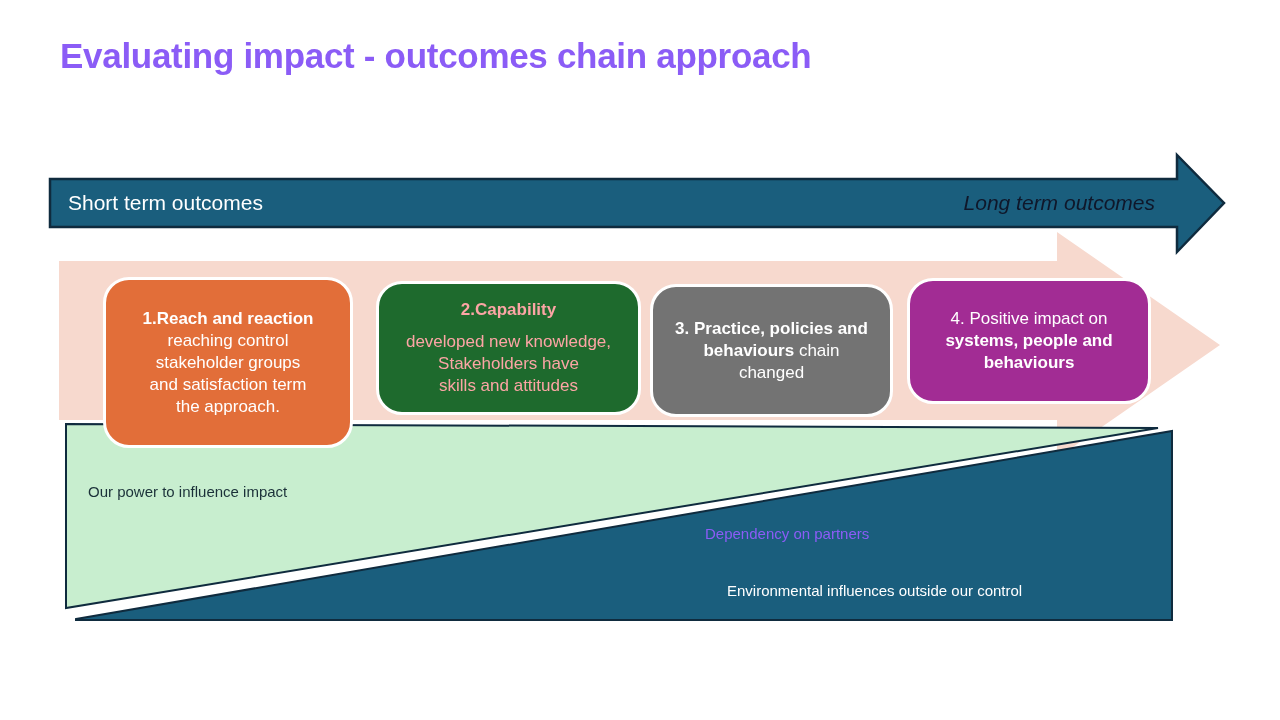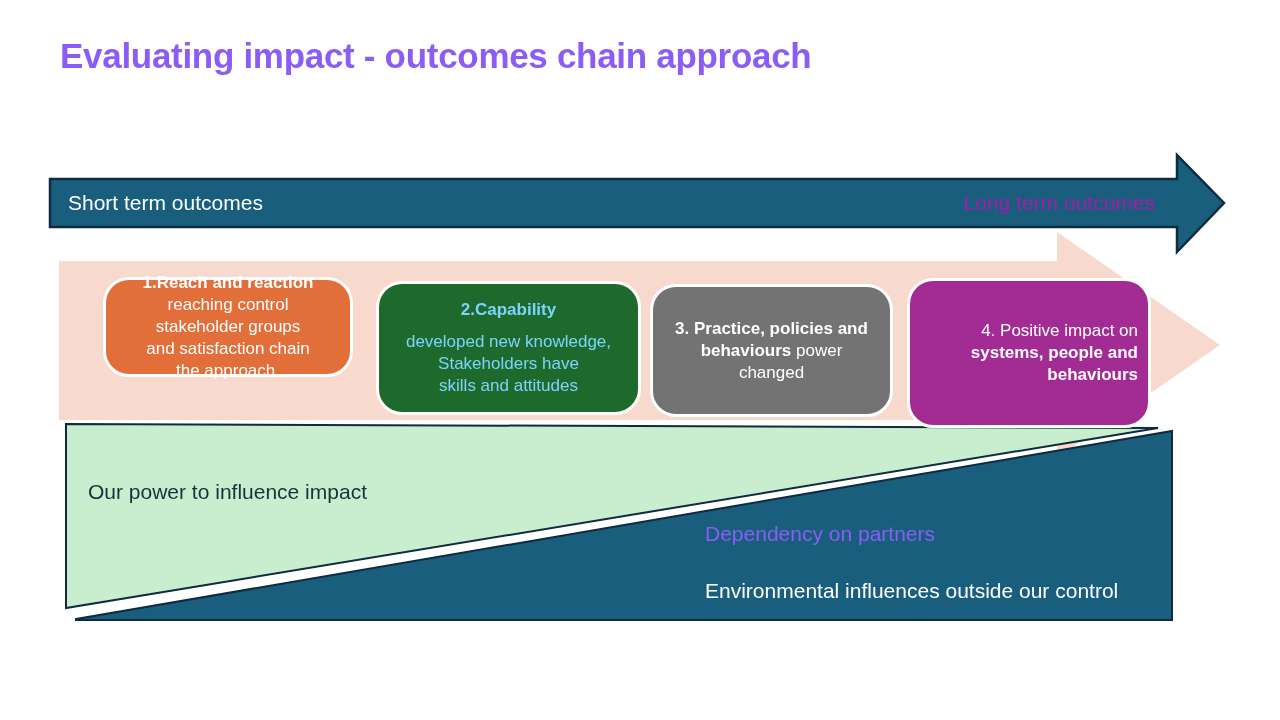--- a/index.html
+++ b/index.html
@@ -17,25 +17,25 @@
   .banner-label.left{left:68px;}
   .banner-label.right{right:125px;}
   .stage-box{
     position:absolute;box-sizing:border-box;border:3px solid #ffffff;border-radius:26px;
     display:flex;flex-direction:column;justify-content:center;
     text-align:center;font-size:17px;line-height:22px;padding:6px 10px;
   }
   .stage-box .ln{min-height:22px;}
   .stage-box .ln:empty{min-height:10px;}
   .b{font-weight:700;}
-  .box-1{left:103px;top:277px;width:250px;height:100px;}
+  .box-1{left:103px;top:277px;width:250px;height:171px;}
   .box-2{left:376px;top:281px;width:265px;height:134px;}
   .box-3{left:650px;top:284px;width:243px;height:133px;}
-  .box-4{left:907px;top:278px;width:244px;height:150px;text-align:right;}
-  .wedge-label{position:absolute;font-size:21px;line-height:26px;}
+  .box-4{left:907px;top:278px;width:244px;height:126px;}
+  .wedge-label{position:absolute;font-size:15px;line-height:26px;}
   .label-power{left:88px;top:479px;}
   .label-dependency{left:705px;top:521px;}
   .label-environment{left:705px;top:578px;}
 </style>
 </head>
 <body>
 
 <div class="slide">
 
   <svg class="shapes" viewBox="0 0 1280 720" xmlns="http://www.w3.org/2000/svg">
@@ -45,44 +45,44 @@
     <polygon stroke-width="2.5" points="50,179 1177,179 1177,155 1224,203 1177,252 1177,227 50,227" fill="#1A5E7D" stroke="#0F2B3E"></polygon>
 
     <polygon stroke-width="2" points="66,424 1158,428 66,608" fill="#C8EECF" stroke="#0F2B3E"></polygon>
 
     <polygon stroke-width="2" points="76,619 1172,431 1172,620 76,620" fill="#1A5E7D" stroke="#0F2B3E"></polygon>
   </svg>
 
   <div class="page-title" style="color: #8b5cf6;">Evaluating impact - outcomes chain approach</div>
 
   <div class="banner-label left" style="color: rgb(255, 255, 255);">Short term outcomes</div>
-  <div class="banner-label right" style="color: #a21caf;">Long term outcomes</div>
+  <div class="banner-label right" style="color: #0f172a; font-style: italic;">Long term outcomes</div>
 
   <div class="stage-box box-1" style="background: rgb(226, 110, 57); color: rgb(255, 255, 255);">
       <div class="ln"><span class="b">1.Reach and reaction</span></div>
       <div class="ln"><span>reaching control</span></div>
       <div class="ln"><span>stakeholder groups</span></div>
-      <div class="ln"><span>and satisfaction chain</span></div>
+      <div class="ln"><span>and satisfaction term</span></div>
       <div class="ln"><span>the approach.</span></div>
     </div>
-  <div class="stage-box box-2" style="background: rgb(30, 106, 45); color: #7dd3fc;">
+  <div class="stage-box box-2" style="background: rgb(30, 106, 45); color: #fca5a5;">
       <div class="ln"><span class="b">2.Capability</span></div>
       <div class="ln"></div>
       <div class="ln"><span>developed new knowledge,</span></div>
       <div class="ln"><span>Stakeholders have</span></div>
       <div class="ln"><span>skills and attitudes</span></div>
     </div>
   <div class="stage-box box-3" style="background: #737373; color: rgb(255, 255, 255);">
       <div class="ln"><span class="b">3. Practice, policies and</span></div>
-      <div class="ln"><span class="b">behaviours</span><span> power</span></div>
+      <div class="ln"><span class="b">behaviours</span><span> chain</span></div>
       <div class="ln"><span>changed</span></div>
     </div>
   <div class="stage-box box-4" style="background: rgb(162, 44, 148); color: rgb(255, 255, 255);">
       <div class="ln"><span>4. Positive impact on</span></div>
       <div class="ln"><span class="b">systems, people and</span></div>
       <div class="ln"><span class="b">behaviours</span></div>
     </div>
 
   <div class="wedge-label label-power" style="color: rgb(27, 49, 57);">Our power to influence impact</div>
   <div class="wedge-label label-dependency" style="color: #8b5cf6;">Dependency on partners</div>
-  <div class="wedge-label label-environment" style="color: rgb(255, 255, 255);">Environmental influences outside our control</div>
+  <div class="wedge-label label-environment" style="color: rgb(255, 255, 255); margin-left: 22px;">Environmental influences outside our control</div>
 
 </div>
 
 </body></html>

